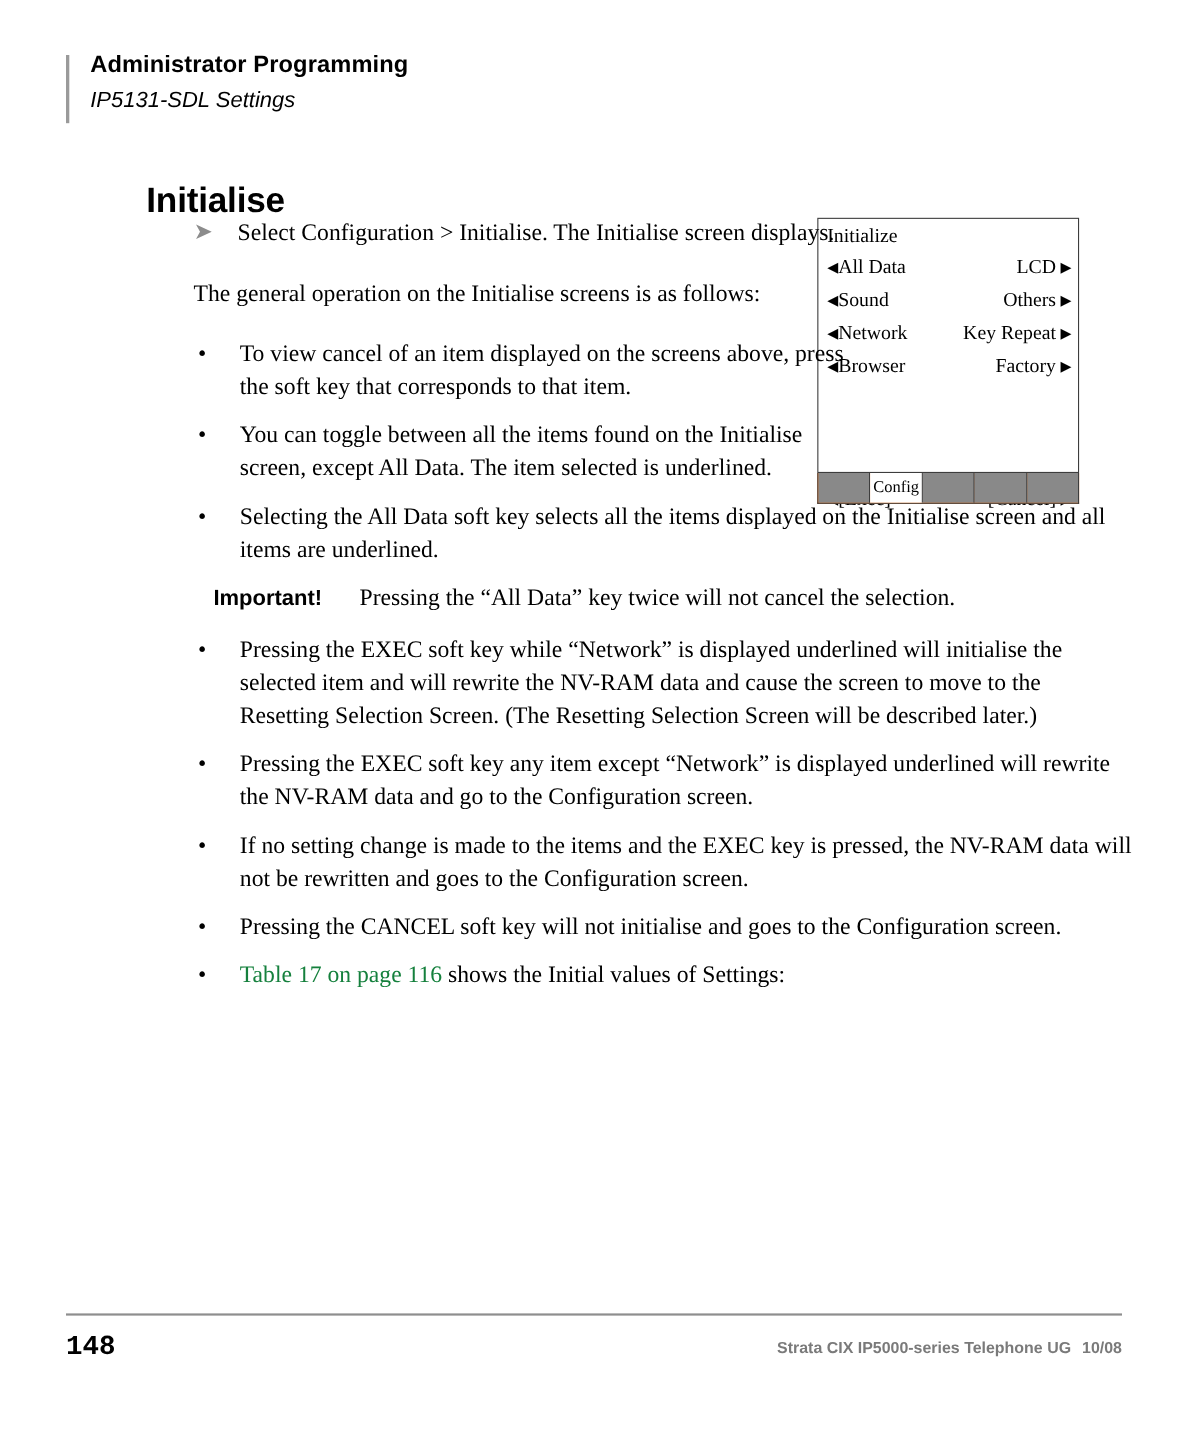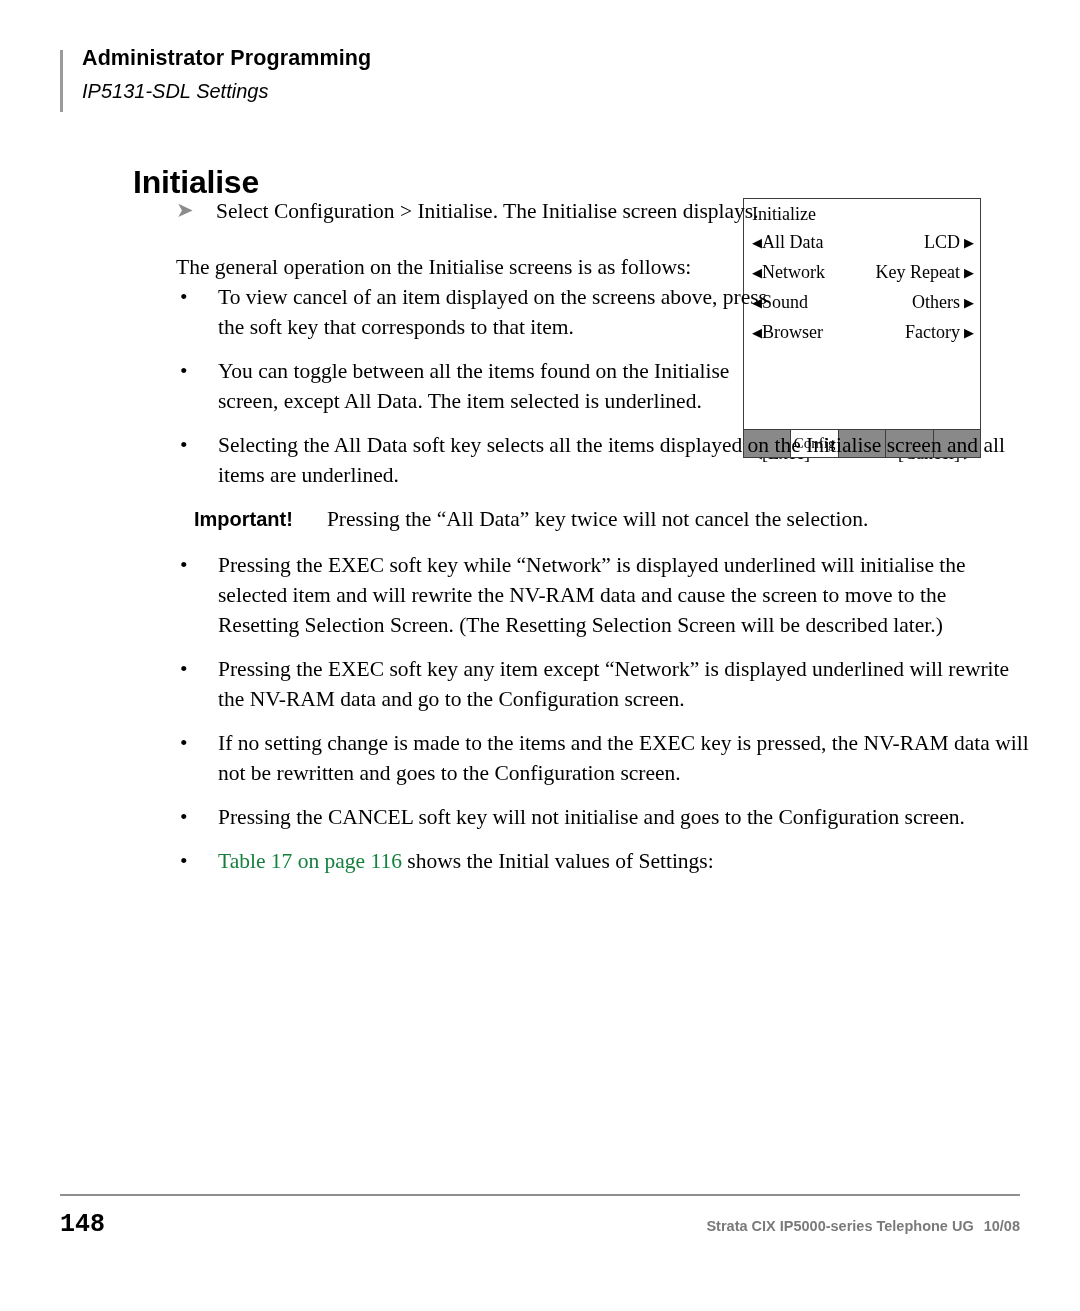--- a/index.html
+++ b/index.html
@@ -91,20 +91,21 @@
     position: absolute;
     left: 0px;
     top: -1px;
     color: #8c8c8c;
     font-size: 21px;
     line-height: 30px;
   }
 
   .plain-para {
     width: 552px;
+    margin-bottom: 24px;
   }
 
   .bullet-item {
     position: relative;
     padding-left: 42px;
     margin-bottom: 14px;
   }
   .bullet-dot {
     position: absolute;
     left: 4px;
@@ -285,27 +286,27 @@
   <div class="lcd-screen">
     <div class="lcd-inner">
       <span class="lcd-title">Initialize</span>
 
       <div class="lcd-row">
         <span class="lcd-left"><span class="tri tri-l">◀</span><span>All Data</span></span>
         <span class="lcd-right"><span>LCD</span><span class="tri tri-r">▶</span></span>
       </div>
 
       <div class="lcd-row">
+        <span class="lcd-left"><span class="tri tri-l">◀</span><span>Sound</span></span>
+        <span class="lcd-right"><span>Others</span><span class="tri tri-r">▶</span></span>
+      </div>
+
+      <div class="lcd-row">
         <span class="lcd-left"><span class="tri tri-l">◀</span><span>Network</span></span>
         <span class="lcd-right"><span>Key Repeat</span><span class="tri tri-r">▶</span></span>
-      </div>
-
-      <div class="lcd-row">
-        <span class="lcd-left"><span class="tri tri-l">◀</span><span>Sound</span></span>
-        <span class="lcd-right"><span>Others</span><span class="tri tri-r">▶</span></span>
       </div>
 
       <div class="lcd-row">
         <span class="lcd-left"><span class="tri tri-l">◀</span><span>Browser</span></span>
         <span class="lcd-right"><span>Factory</span><span class="tri tri-r">▶</span></span>
       </div>
     </div>
 
     <div class="lcd-actions">
       <span class="lcd-exec"><span class="tri tri-l">◀</span><span>[Exec]</span></span>

